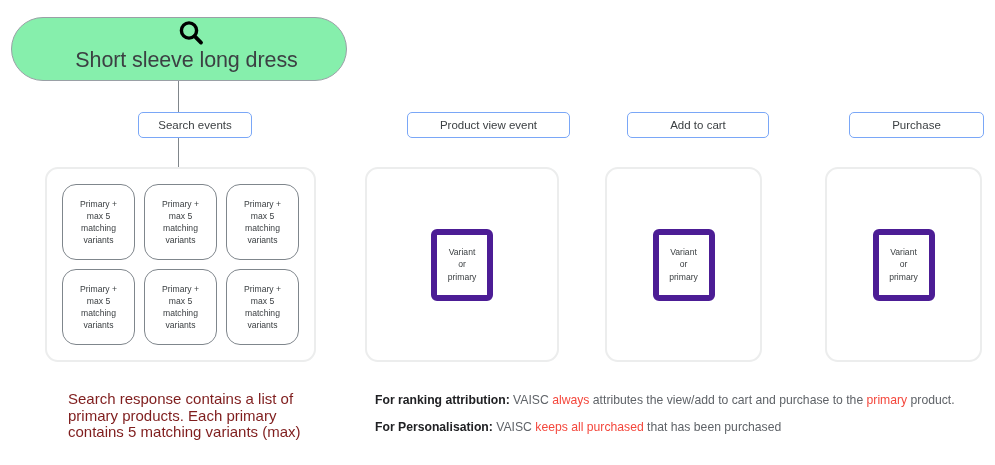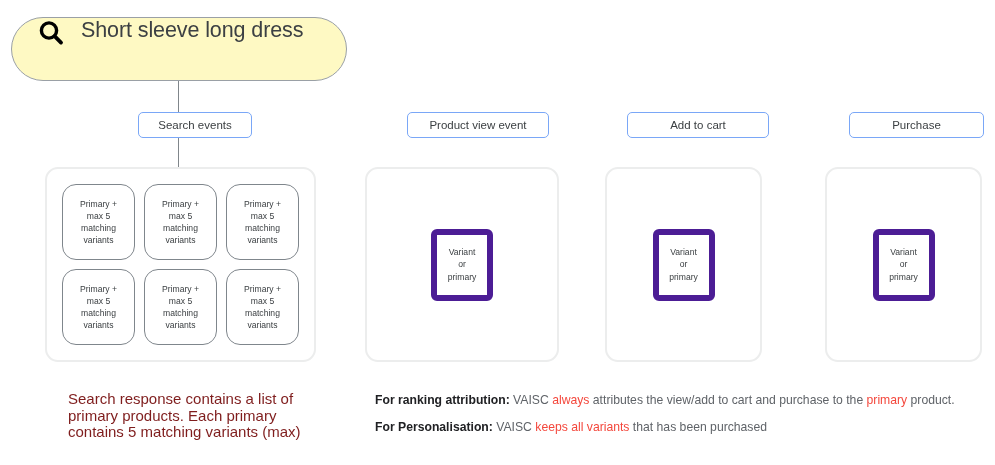--- a/index.html
+++ b/index.html
@@ -9,22 +9,22 @@
     font-family:"Liberation Sans","DejaVu Sans",sans-serif;
     color:#3c4043;
     overflow:hidden;
     position:relative;
   }
   .stage{position:absolute;inset:0;}
 
   
   .searchbar{
     position:absolute;left:11px;top:17px;width:336px;height:64px;
-    border:1px solid #9aa0a6;border-radius:32px;background:#fef9c3;
-    display:flex;align-items:flex-start;box-sizing:border-box;
+    border:1px solid #9aa0a6;border-radius:32px;background:#86efac;
+    display:flex;align-items:center;box-sizing:border-box;flex-direction:column;
   }
   .search-icon{
     width:30px;height:30px;margin-left:24px;flex:0 0 auto;
     position:relative;
   }
   .search-icon svg{display:block;}
   .search-text{
     margin-left:15px;font-size:21.5px;color:#3c4043;
     letter-spacing:-0.1px;white-space:nowrap;
   }
@@ -38,21 +38,21 @@
   
   .stage-label{
     position:absolute;top:112px;height:26px;
     border:1.5px solid #7aa7f7;border-radius:5px;background:#fff;
     display:flex;align-items:center;justify-content:center;
     font-size:11.5px;color:#3c4043;box-sizing:border-box;
     white-space:nowrap;
     margin-left:16px;
   }
   .lbl-search   {left:122px;width:114px;}
-  .lbl-view     {left:391px;width:142px;}
+  .lbl-view     {left:391px;width:163px;}
   .lbl-cart     {left:611px;width:142px;}
   .lbl-purchase {left:833px;width:135px;}
 
   
   .panel{
     position:absolute;top:167px;height:195px;
     border:2px solid #eceded;border-radius:13px;background:#fff;
     box-sizing:border-box;
   }
   .panel-search {left:45px;width:271px;}
@@ -201,16 +201,16 @@
         <span>or</span><br>
         <span>primary</span>
       </span>
     </div>
   </div>
 
   <div class="caption-left">Search response contains a list of primary products. Each primary contains 5 matching variants (max)</div>
 
   <div class="notes">
     <p><b>For ranking attribution:</b><span> VAISC </span><span class="hl">always</span><span> attributes the view/add to cart and purchase to the </span><span class="hl">primary</span><span> product.</span></p>
-    <p><b>For Personalisation:</b><span> VAISC </span><span class="hl">keeps all variants</span><span> that has been purchased</span></p>
+    <p><b>For Personalisation:</b><span> VAISC </span><span class="hl">keeps all purchased</span><span> that has been purchased</span></p>
   </div>
 
 </div>
 
 </body></html>

